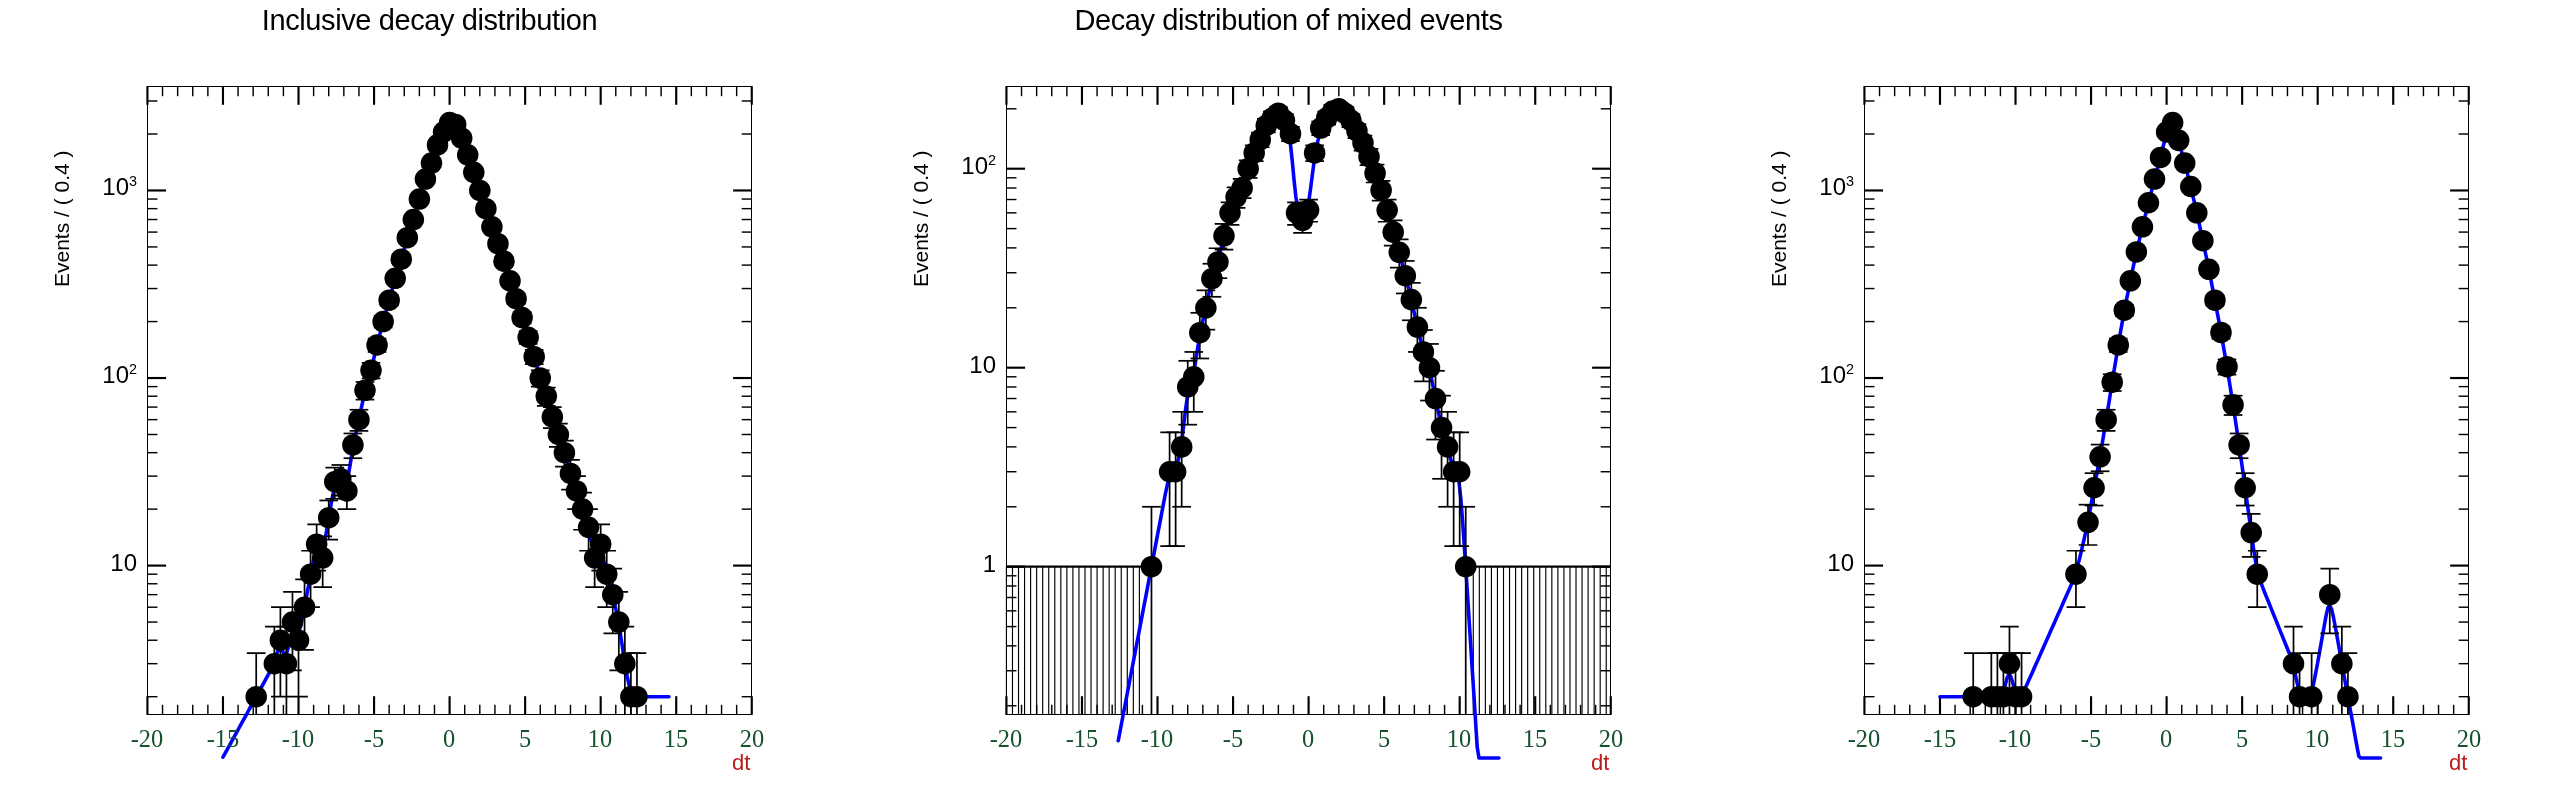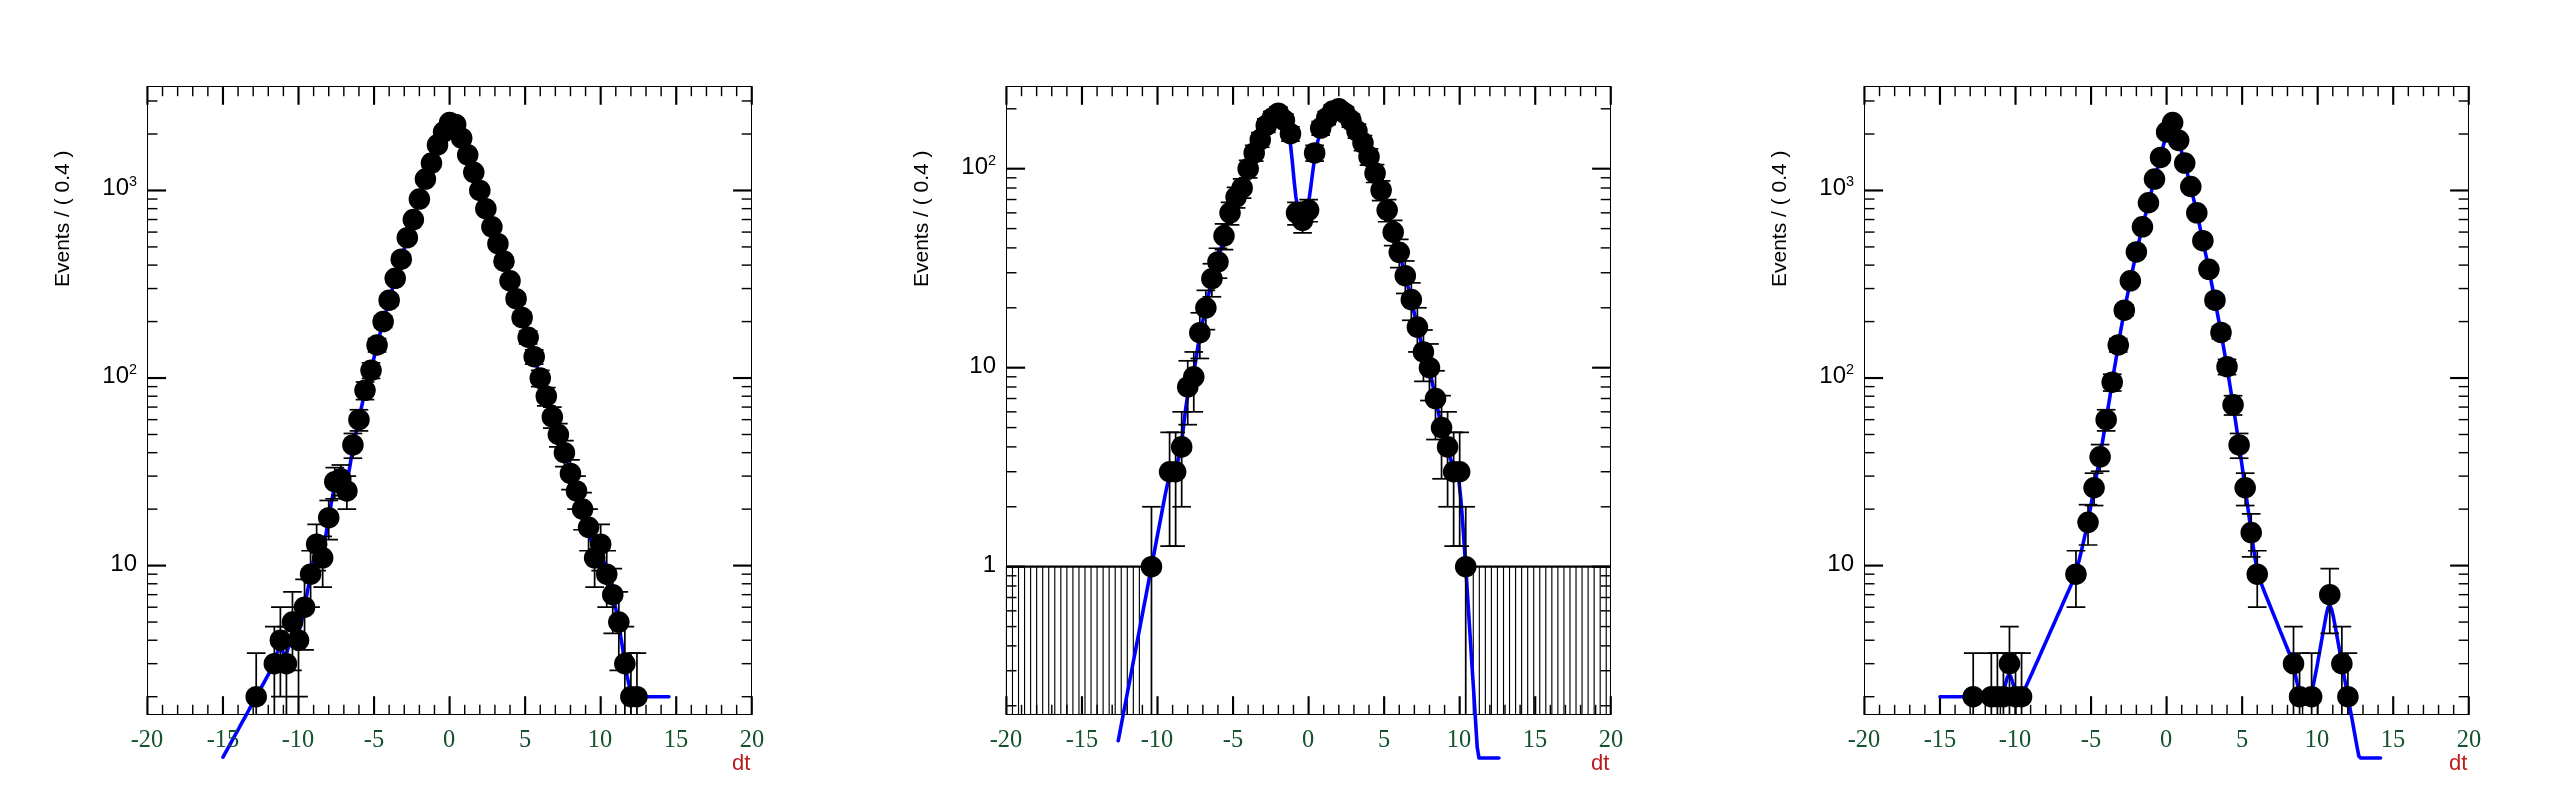--- a/index.html
+++ b/index.html
@@ -31,20 +31,21 @@
     position:absolute;color:#b91c1c;font-size:22px;white-space:nowrap;
     font-family:"Liberation Sans",sans-serif;
   }
 </style>
 </head>
 <body>
 
 <div class="canvas">
 
   <div class="panel" style="left:0px;width:859px;">
+    <div class="panel-title">Inclusive decay distribution</div>
     <div class="frame" style="left:147px;top:86px;width:605px;height:629px;"></div>
     <svg class="plotsvg" width="859" height="801" viewBox="0 0 1196 1116">
         <line x1="205" y1="970.6752538275014" x2="219" y2="970.6752538275014" stroke="#000" stroke-width="2"></line>
         <line x1="1047" y1="970.6752538275014" x2="1033" y2="970.6752538275014" stroke="#000" stroke-width="2"></line>
         <line x1="205" y1="924.658683399324" x2="219" y2="924.658683399324" stroke="#000" stroke-width="2"></line>
         <line x1="1047" y1="924.658683399324" x2="1033" y2="924.658683399324" stroke="#000" stroke-width="2"></line>
         <line x1="205" y1="892.0094070912626" x2="219" y2="892.0094070912626" stroke="#000" stroke-width="2"></line>
         <line x1="1047" y1="892.0094070912626" x2="1033" y2="892.0094070912626" stroke="#000" stroke-width="2"></line>
         <line x1="205" y1="866.6846609187639" x2="219" y2="866.6846609187639" stroke="#000" stroke-width="2"></line>
         <line x1="1047" y1="866.6846609187639" x2="1033" y2="866.6846609187639" stroke="#000" stroke-width="2"></line>
@@ -447,20 +448,21 @@
       <div class="xtick-label" style="left: 255px; width: 86px; top: 725px;">-10</div>
       <div class="xtick-label" style="left: 331px; width: 86px; top: 725px;">-5</div>
       <div class="xtick-label" style="left: 406px; width: 86px; top: 725px;">0</div>
       <div class="xtick-label" style="left: 482px; width: 86px; top: 725px;">5</div>
       <div class="xtick-label" style="left: 557px; width: 86px; top: 725px;">10</div>
       <div class="xtick-label" style="left: 633px; width: 86px; top: 725px;">15</div>
       <div class="xtick-label" style="left: 709px; width: 86px; top: 725px;">20</div>
     </div>
 
   <div class="panel" style="left:859px;width:859px;">
+    <div class="panel-title">Decay distribution of mixed events</div>
     <div class="frame" style="left:147px;top:86px;width:605px;height:629px;"></div>
     <svg class="plotsvg" width="859" height="801" viewBox="0 0 1196 1116">
         <line x1="205" y1="983.3141275948217" x2="219" y2="983.3141275948217" stroke="#000" stroke-width="2"></line>
         <line x1="1047" y1="983.3141275948217" x2="1033" y2="983.3141275948217" stroke="#000" stroke-width="2"></line>
         <line x1="205" y1="934.4943340118364" x2="219" y2="934.4943340118364" stroke="#000" stroke-width="2"></line>
         <line x1="1047" y1="934.4943340118364" x2="1033" y2="934.4943340118364" stroke="#000" stroke-width="2"></line>
         <line x1="205" y1="899.8561392232609" x2="219" y2="899.8561392232609" stroke="#000" stroke-width="2"></line>
         <line x1="1047" y1="899.8561392232609" x2="1033" y2="899.8561392232609" stroke="#000" stroke-width="2"></line>
         <line x1="205" y1="872.9886680236727" x2="219" y2="872.9886680236727" stroke="#000" stroke-width="2"></line>
         <line x1="1047" y1="872.9886680236727" x2="1033" y2="872.9886680236727" stroke="#000" stroke-width="2"></line>

